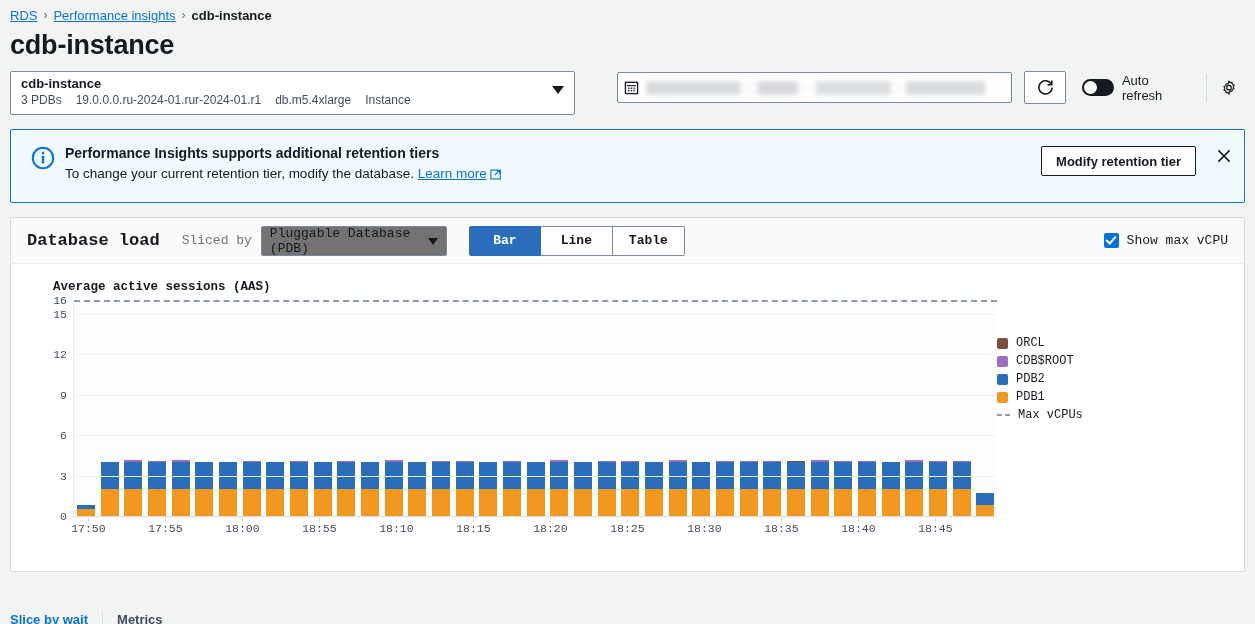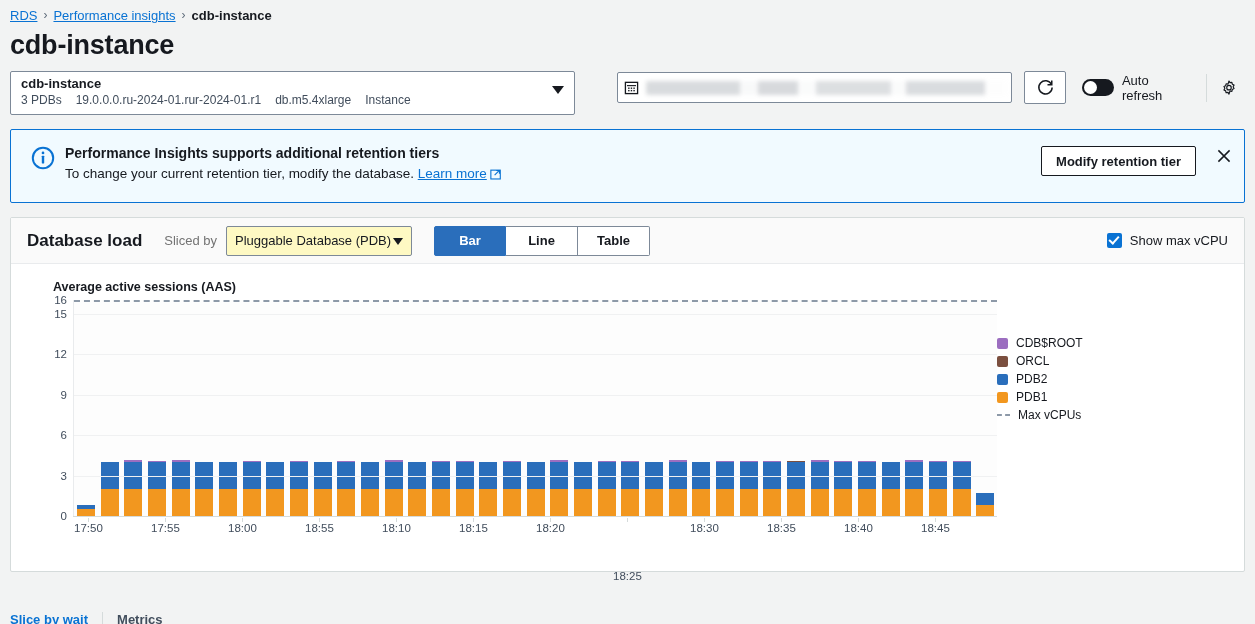--- a/index.html
+++ b/index.html
@@ -72,29 +72,29 @@
   .learn-more { color:#0972d3; text-decoration:underline; cursor:pointer; }
   .ext-icon { display:inline-block; vertical-align:-2px; margin-left:3px; }
   .banner-btn {
     position:absolute; right:48px; top:16px; height:30px; padding:0 14px;
     border:1px solid #16191f; border-radius:2px; background:#fff; color:#16191f;
     font-size:13px; font-weight:700; font-family:inherit; cursor:pointer; white-space:nowrap;
   }
   .banner-close { position:absolute; right:12px; top:18px; cursor:pointer; }
 
   
-  .card { margin:14px 10px 0 10px; background:#fff; border:1px solid #d5dbdb; border-radius:2px; height:355px; position:relative; }
+  .card { margin:14px 10px 0 10px; background:#fff; border:1px solid #d5dbdb; border-radius:2px; height:355px; position:relative;font-family:Liberation Mono, monospace; }
   .card-head {
     height:46px; display:flex; align-items:center; padding:0 16px;
     border-bottom:1px solid #e9ebed; background:#fafafa;
   }
   .card-title { font-size:17px; font-weight:700; color:#16191f; margin-right:22px; }
   .sliced-label { font-size:13px; color:#737373; margin-right:9px; }
   .sel-box {
-    width:186px; height:30px; border:1px solid #7d8998; border-radius:2px; background:#fef9c3;
+    width:186px; height:30px; border:1px solid #7d8998; border-radius:2px; background:#737373;
     display:flex; align-items:center; padding:0 8px; position:relative; cursor:pointer; font-size:13px;
   }
   .sel-box .sel-caret { top:11px; right:8px; border-top-width:7px; border-left-width:5px; border-right-width:5px; }
   .segctl { display:flex; margin-left:22px; }
   .seg {
     height:30px; min-width:72px; border:1px solid #7d8998; border-left:none;
     background:#fff; color:#16191f; font-size:13px; font-weight:700; font-family:inherit;
     cursor:pointer; display:flex;align-items:center;justify-content:center; padding:0 14px;
   }
   .seg:first-child { border-left:1px solid #7d8998; border-radius:2px 0 0 2px; }
@@ -546,39 +546,39 @@
           <span class="xtick" style="left: 18.3333%;">18:00</span>
           <div class="xtickmark" style="left: 26.6667%;"></div>
           <span class="xtick" style="left: 26.6667%;">18:55</span>
           <div class="xtickmark" style="left: 35%;"></div>
           <span class="xtick" style="left: 35%;">18:10</span>
           <div class="xtickmark" style="left: 43.3333%;"></div>
           <span class="xtick" style="left: 43.3333%;">18:15</span>
           <div class="xtickmark" style="left: 51.6667%;"></div>
           <span class="xtick" style="left: 51.6667%;">18:20</span>
           <div class="xtickmark" style="left: 60%;"></div>
-          <span class="xtick" style="left: 60%; margin-top: 48px;">18:25</span>
+          <span class="xtick" style="left: 60%;">18:25</span>
           <div class="xtickmark" style="left: 68.3333%;"></div>
           <span class="xtick" style="left: 68.3333%;">18:30</span>
           <div class="xtickmark" style="left: 76.6667%;"></div>
           <span class="xtick" style="left: 76.6667%;">18:35</span>
           <div class="xtickmark" style="left: 85%;"></div>
           <span class="xtick" style="left: 85%;">18:40</span>
           <div class="xtickmark" style="left: 93.3333%;"></div>
           <span class="xtick" style="left: 93.3333%;">18:45</span>
         </div>
 
       <div class="legend">
           <div class="lg-item">
+            <span class="lg-sw" style="background: rgb(123, 79, 63);"></span>
+            <span class="lg-label">ORCL</span>
+          </div>
+          <div class="lg-item">
             <span class="lg-sw" style="background: rgb(156, 110, 192);"></span>
             <span class="lg-label">CDB$ROOT</span>
-          </div>
-          <div class="lg-item">
-            <span class="lg-sw" style="background: rgb(123, 79, 63);"></span>
-            <span class="lg-label">ORCL</span>
           </div>
           <div class="lg-item">
             <span class="lg-sw" style="background: rgb(42, 110, 187);"></span>
             <span class="lg-label">PDB2</span>
           </div>
           <div class="lg-item">
             <span class="lg-sw" style="background: rgb(242, 151, 31);"></span>
             <span class="lg-label">PDB1</span>
           </div>
           <div class="lg-item">

